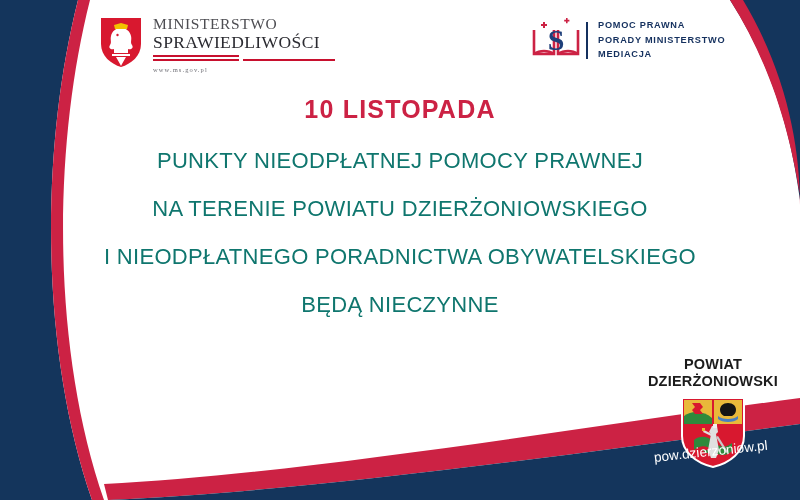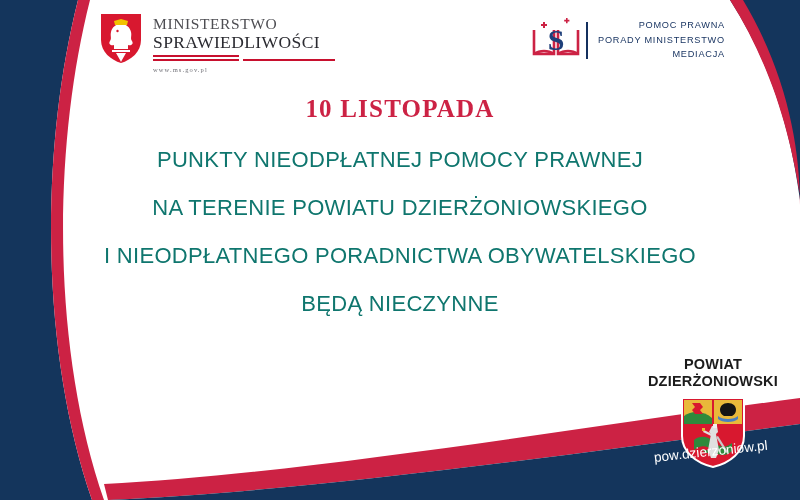--- a/index.html
+++ b/index.html
@@ -14,21 +14,21 @@
     background:#ffffff;
     overflow:hidden;
   }
   #deco { position:absolute; inset:0; width:800px; height:500px; }
 
   
   .logo-row { position:absolute; top:0; left:0; width:800px; height:90px; }
 
   #ms-logo {
     position:absolute; left:98px; top:12px;
-    display:flex; align-items:flex-start; gap:9px;
+    display:flex; align-items:center; gap:9px;
   }
   #ms-eagle { width:46px; height:52px; flex:none; }
   #ms-text { padding-top:4px; }
   #ms-text .l1 {
     font-size:15.5px; letter-spacing:.6px; color:#4d4d52;
     font-family:"Liberation Serif", serif; line-height:1.08;
   }
   #ms-text .l2 {
     font-size:17.5px; letter-spacing:.4px; color:#2b2b31; font-weight:normal;
     font-family:"Liberation Serif", serif; line-height:1.08;
@@ -42,27 +42,27 @@
     margin-top:4px; font-size:6.5px; letter-spacing:1.1px; color:#6f6f76;
     font-family:"Liberation Serif", serif;
   }
 
   #npp-logo {
     position:absolute; left:530px; top:16px;
     display:flex; align-items:center; gap:0px;
   }
   #npp-mark { width:52px; height:48px; flex:none; }
   #npp-div { width:2px; height:37px; background:#14305e; margin:0 10px 0 4px; }
-  #npp-text { color:#14305e; font-size:9.2px; font-weight:normal; letter-spacing:.75px; line-height:1.62;text-align:right; }
+  #npp-text { color:#14305e; font-size:9.2px; font-weight:bold; letter-spacing:.75px; line-height:1.62; }
 
   
   #headline { position:absolute; left:0; top:95px; width:800px; text-align:center; }
   #date-line {
     color:#cc2244; font-weight:bold; font-size:25px;
-    letter-spacing:1.2px; margin-bottom:26px;font-family:Liberation Serif, serif;
+    letter-spacing:1.2px; margin-bottom:26px;
   }
   .body-line {
     color:#0f766e; font-size:22px; font-weight:300;
     letter-spacing:.3px; line-height:1; margin-bottom:26px;
     white-space:nowrap;
   }
   .body-line.last { margin-bottom:8px; }
 
   
   #county { position:absolute; left:628px; top:356px; width:170px; text-align:center; }

